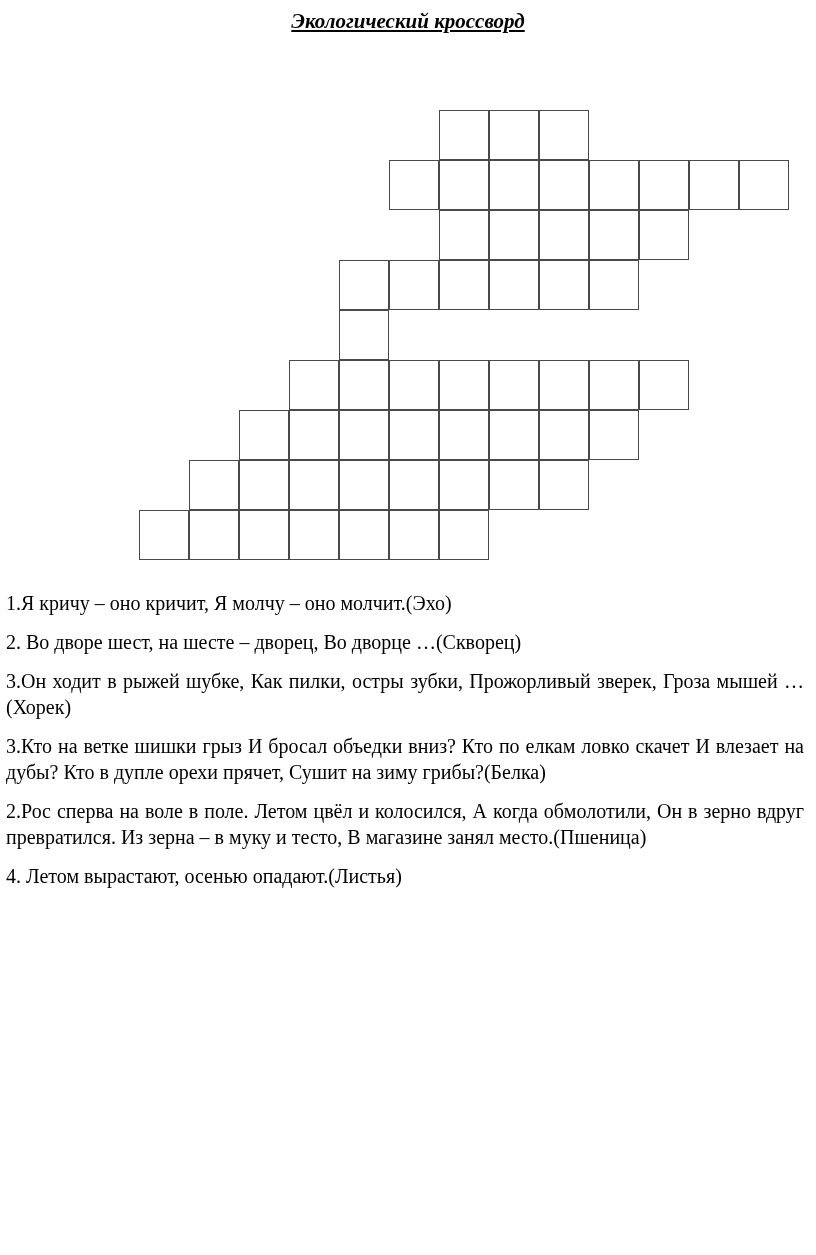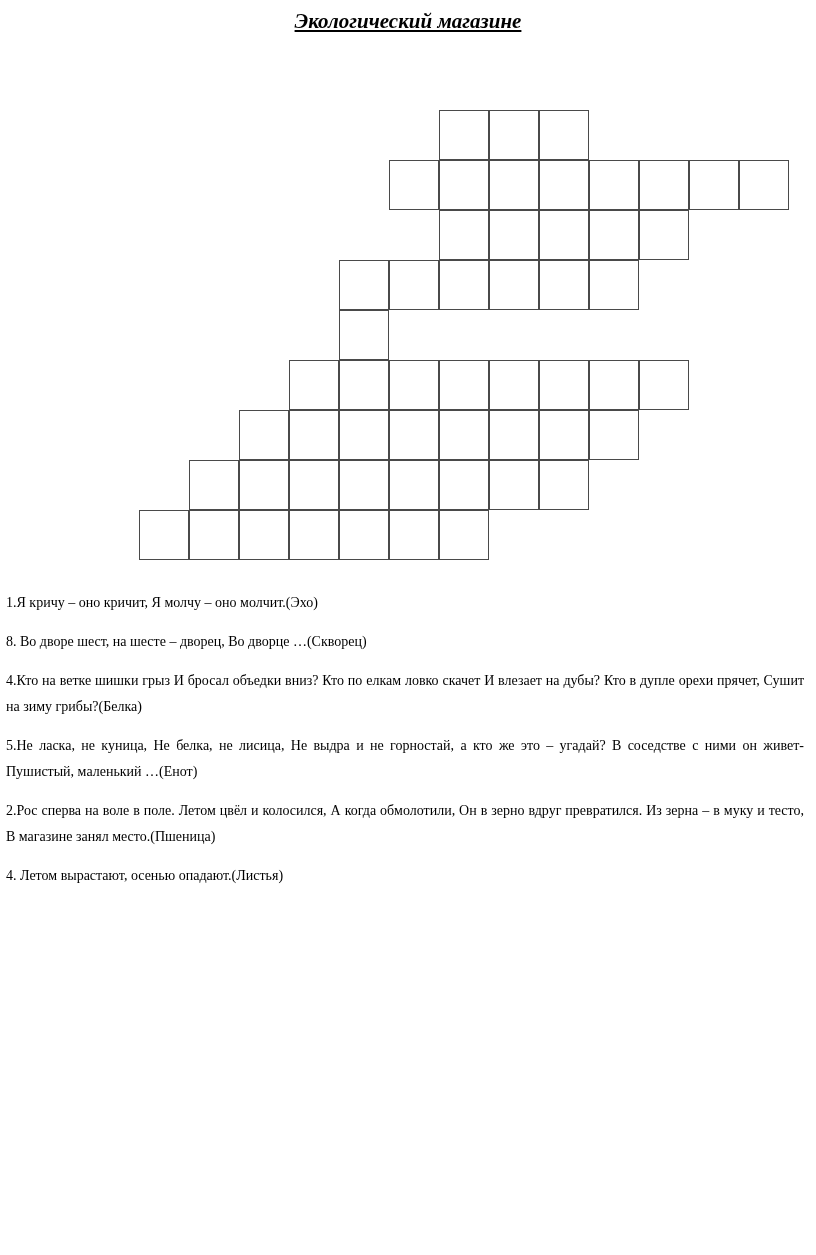--- a/index.html
+++ b/index.html
@@ -38,36 +38,36 @@
     margin-top: 14px;
   }
   .cw-cell {
     position: absolute;
     box-sizing: border-box;
     border: 1px solid #4a4a4a;
     background: #ffffff;
   }
   .clues {
     margin: 22px 12px 0 6px;
-    font-size: 14px;
+    font-size: 20px;
     line-height: 26px;
     text-align: left;
   }
   .clue {
     margin: 0 0 13px 0;
     text-align: justify;
     text-justify: inter-word;
   }
 </style>
 </head>
 <body>
 
 <div class="page">
 
-  <h1 class="doc-title">Экологический магазине</h1>
+  <h1 class="doc-title">Экологический кроссворд</h1>
 
   <div class="crossword-wrap">
       <div class="cw-cell" style="left: 439px; top: 62px; width: 50px; height: 50px; border-color: rgb(74, 74, 74);"></div>
       <div class="cw-cell" style="left: 489px; top: 62px; width: 50px; height: 50px; border-color: rgb(74, 74, 74);"></div>
       <div class="cw-cell" style="left: 539px; top: 62px; width: 50px; height: 50px; border-color: rgb(74, 74, 74);"></div>
       <div class="cw-cell" style="left: 389px; top: 112px; width: 50px; height: 50px; border-color: rgb(74, 74, 74);"></div>
       <div class="cw-cell" style="left: 439px; top: 112px; width: 50px; height: 50px; border-color: rgb(74, 74, 74);"></div>
       <div class="cw-cell" style="left: 489px; top: 112px; width: 50px; height: 50px; border-color: rgb(74, 74, 74);"></div>
       <div class="cw-cell" style="left: 539px; top: 112px; width: 50px; height: 50px; border-color: rgb(74, 74, 74);"></div>
       <div class="cw-cell" style="left: 589px; top: 112px; width: 50px; height: 50px; border-color: rgb(74, 74, 74);"></div>
@@ -114,20 +114,20 @@
       <div class="cw-cell" style="left: 189px; top: 462px; width: 50px; height: 50px; border-color: rgb(74, 74, 74);"></div>
       <div class="cw-cell" style="left: 239px; top: 462px; width: 50px; height: 50px; border-color: rgb(74, 74, 74);"></div>
       <div class="cw-cell" style="left: 289px; top: 462px; width: 50px; height: 50px; border-color: rgb(74, 74, 74);"></div>
       <div class="cw-cell" style="left: 339px; top: 462px; width: 50px; height: 50px; border-color: rgb(74, 74, 74);"></div>
       <div class="cw-cell" style="left: 389px; top: 462px; width: 50px; height: 50px; border-color: rgb(74, 74, 74);"></div>
       <div class="cw-cell" style="left: 439px; top: 462px; width: 50px; height: 50px; border-color: rgb(74, 74, 74);"></div>
     </div>
 
   <div class="clues">
       <p class="clue">1.Я кричу – оно кричит, Я молчу – оно молчит.(Эхо)</p>
-      <p class="clue">8. Во дворе шест, на шесте – дворец, Во дворце …(Скворец)</p>
-      <p class="clue">4.Кто на ветке шишки грыз И бросал объедки вниз? Кто по елкам ловко скачет И влезает на дубы? Кто в дупле орехи прячет, Сушит на зиму грибы?(Белка)</p>
-      <p class="clue">5.Не ласка, не куница, Не белка, не лисица, Не выдра  и не горностай, а кто же это – угадай? В соседстве с ними он живет- Пушистый, маленький …(Енот)</p>
+      <p class="clue">2. Во дворе шест, на шесте – дворец, Во дворце …(Скворец)</p>
+      <p class="clue">3.Он ходит в рыжей шубке, Как пилки, остры зубки, Прожорливый зверек, Гроза мышей …(Хорек)</p>
+      <p class="clue">3.Кто на ветке шишки грыз И бросал объедки вниз? Кто по елкам ловко скачет И влезает на дубы? Кто в дупле орехи прячет, Сушит на зиму грибы?(Белка)</p>
       <p class="clue">2.Рос сперва на воле в поле. Летом цвёл и колосился, А когда обмолотили, Он в зерно вдруг превратился. Из зерна – в муку и тесто, В магазине занял место.(Пшеница)</p>
       <p class="clue">4. Летом вырастают, осенью опадают.(Листья)</p>
     </div>
 
 </div>
 
 </body></html>

